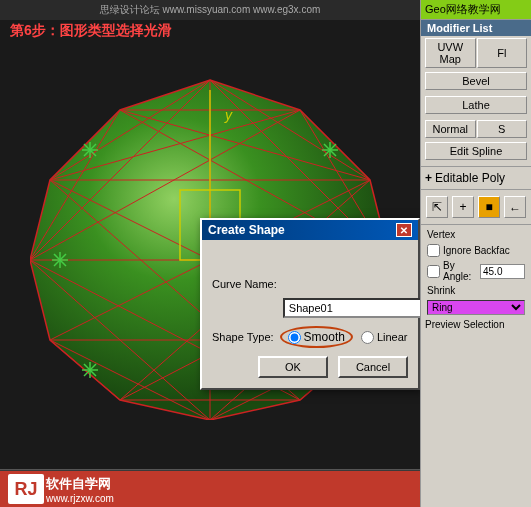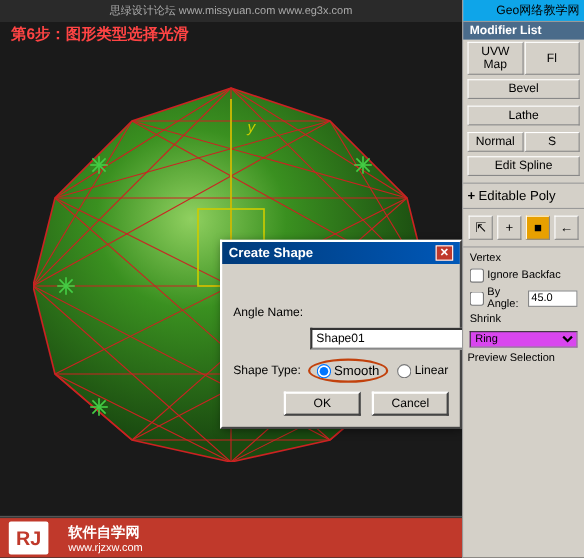--- a/index.html
+++ b/index.html
@@ -76,26 +76,25 @@
       width: 111px;
       height: 507px;
       background: #d4d0c8;
       border-left: 1px solid #999;
       display: flex;
       flex-direction: column;
       overflow: hidden;
     }
 
     .panel-header {
-      background: #0ea5e9;
+      background: #84cc16;
       padding: 2px 4px;
       font-size: 11px;
       color: #000;
       border-bottom: 1px solid #999;
-      text-align: right;
     }
 
     .panel-title {
       background: #4a6b8a;
       color: white;
       padding: 2px 6px;
       font-size: 11px;
       font-weight: bold;
       text-align: left;
     }
@@ -463,41 +462,41 @@
 
         <rect x="150" y="130" width="60" height="70" fill="none" stroke="#cccc00" stroke-width="1.5"></rect>
 
         <line x1="180" y1="30" x2="180" y2="200" stroke="#cccc00" stroke-width="1.5"></line>
       </svg>
     </div>
 
     <div class="status-bar"></div>
 
     <div class="watermark-bar" style="bottom:0; position:absolute; left:0; right:0; height:36px;">
-      <div style="width:36px; height:30px; background:#fff; display:flex; align-items:center; justify-content:center; margin-right:18px; border-radius:2px;text-align:right;">
+      <div style="width:36px; height:30px; background:#fff; display:flex; align-items:center; justify-content:center; margin-right:2px; border-radius:2px;text-align:right;">
         <span style="color:#c0392b; font-size:18px; font-weight:900;">RJ</span>
       </div>
       <div>
         <div style="color:white; font-size:13px; font-weight:bold; font-family:'SimHei',Arial;">软件自学网</div>
         <div style="color:white; font-size:10px;">www.rjzxw.com</div>
       </div>
     </div>
 
     <div class="dialog-overlay">
       <div class="dialog">
 
         <div class="dialog-titlebar">
           <span>Create Shape</span>
           <div class="dialog-close">✕</div>
         </div>
 
         <div class="dialog-body">
 
           <div class="dialog-row">
-            <label class="dialog-label">Angle Name:</label>
+            <label class="dialog-label">Curve Name:</label>
             <input class="dialog-input" type="text" value="Shape01" style="">
           </div>
 
           <div class="dialog-row">
             <label class="dialog-label">Shape Type:</label>
             <div class="dialog-radio-group">
               <div class="smooth-highlight">
                 <input type="radio" name="shapetype" checked="" style="">
                 <span>Smooth</span>
               </div>

